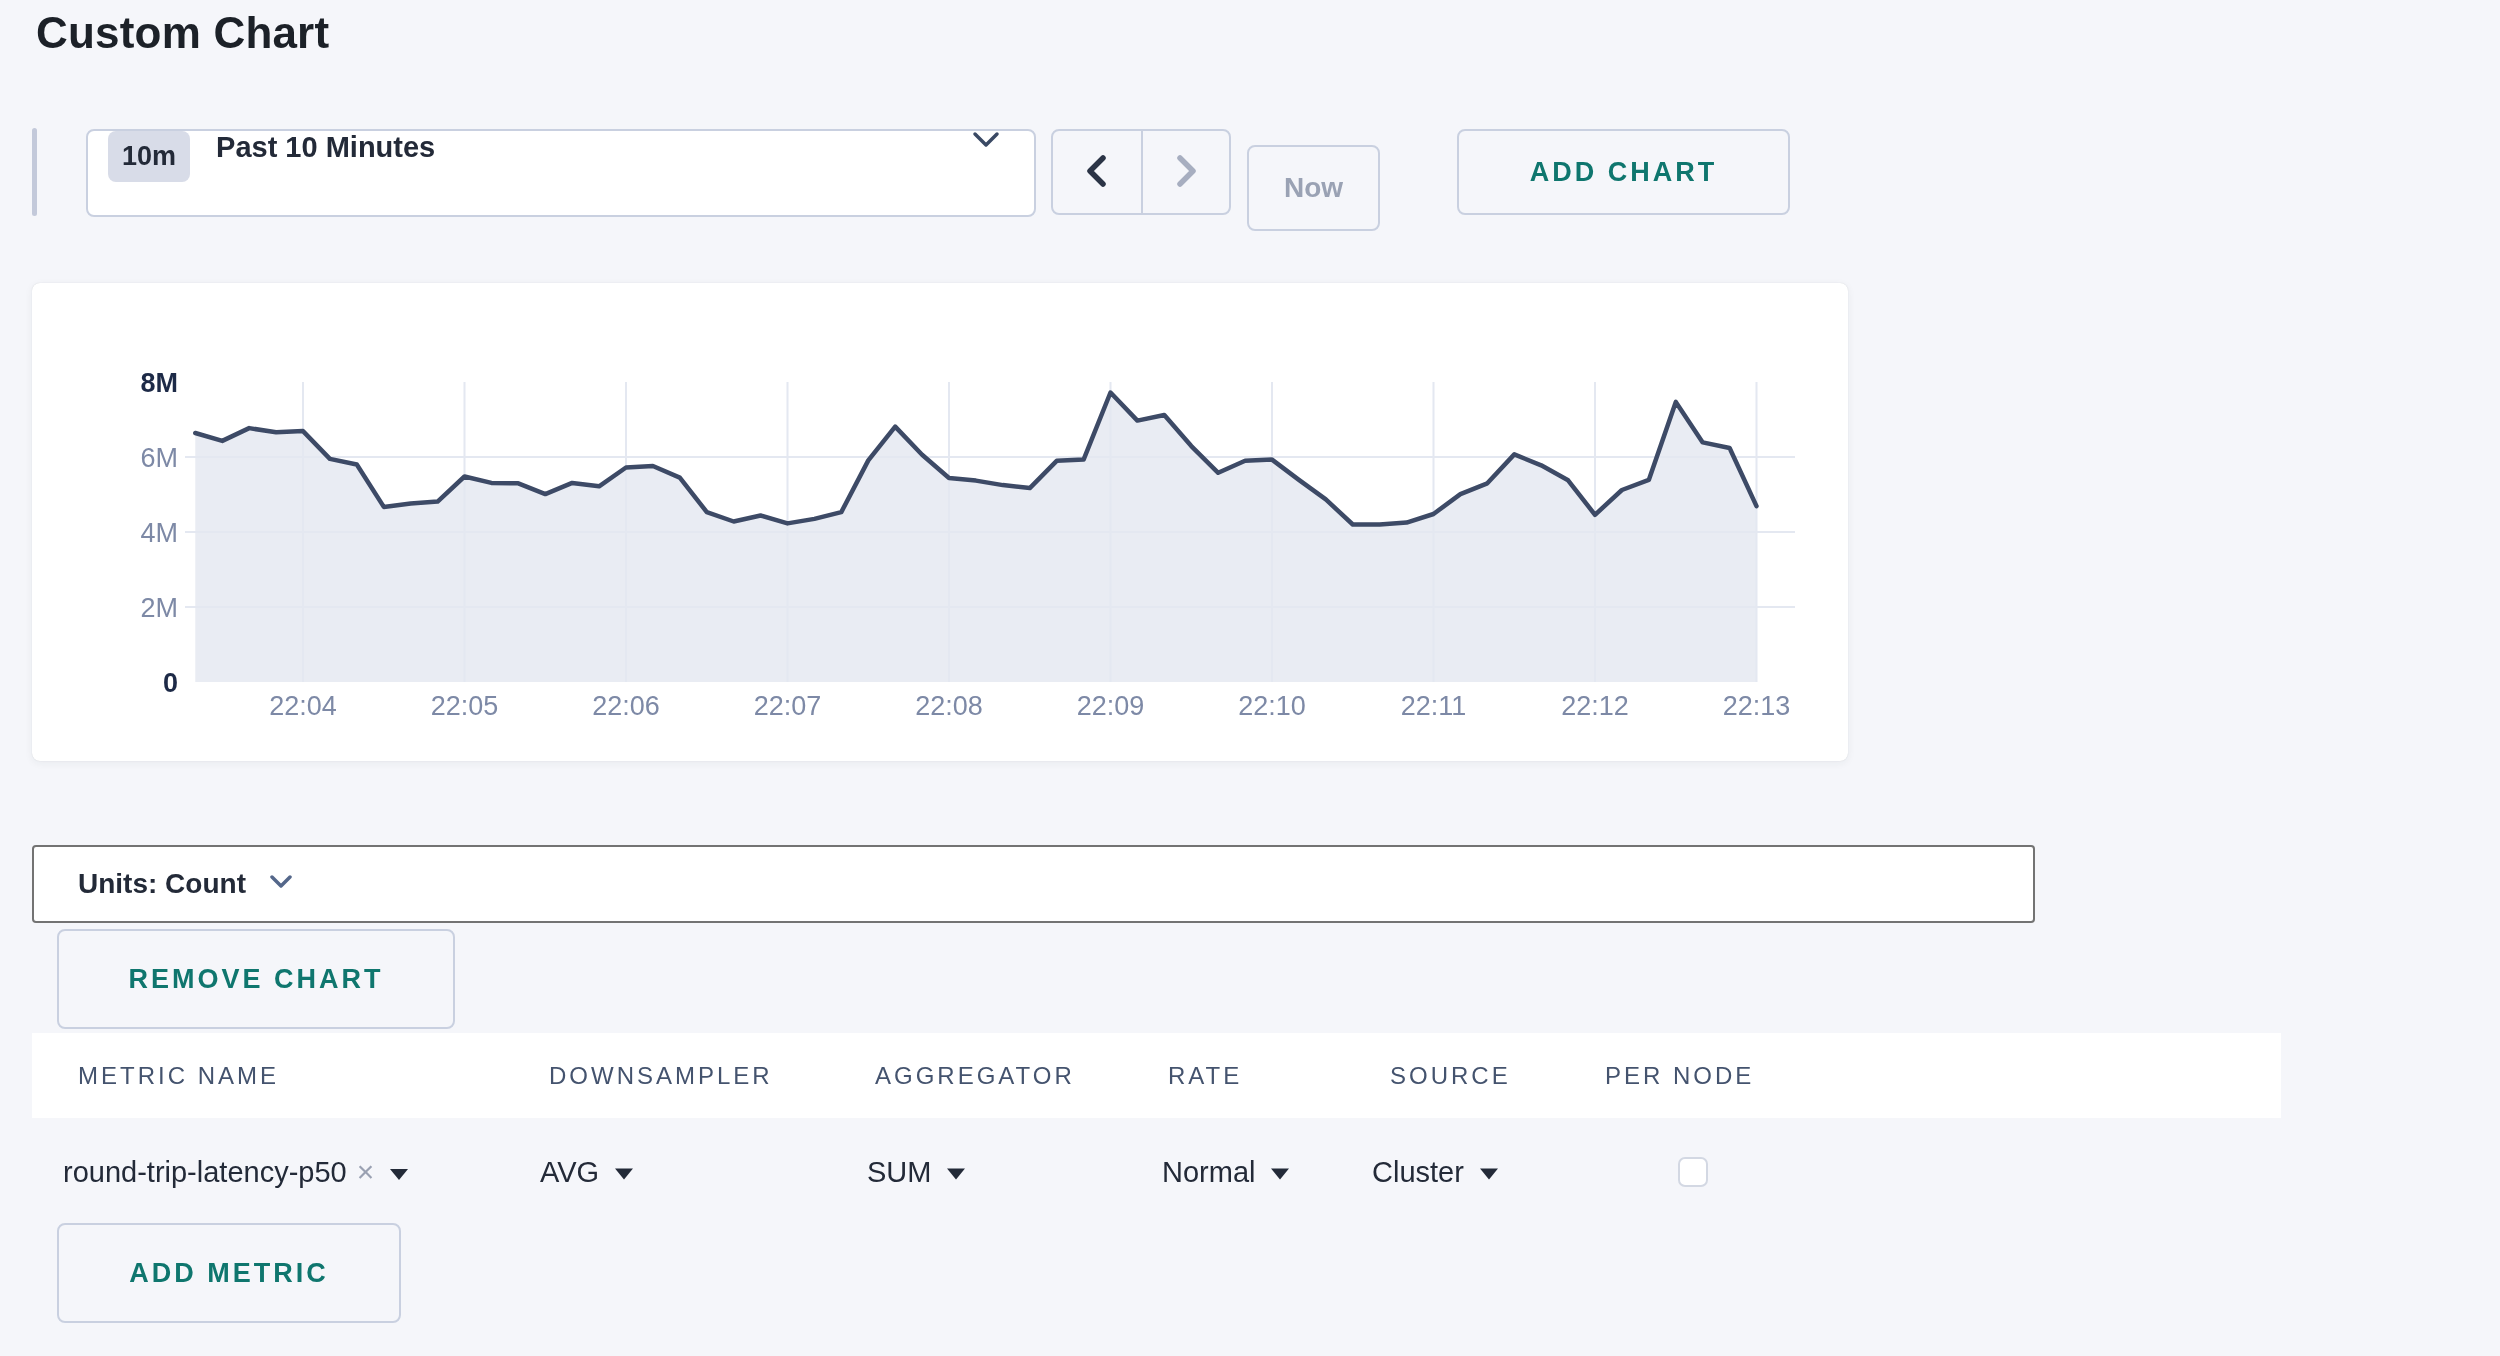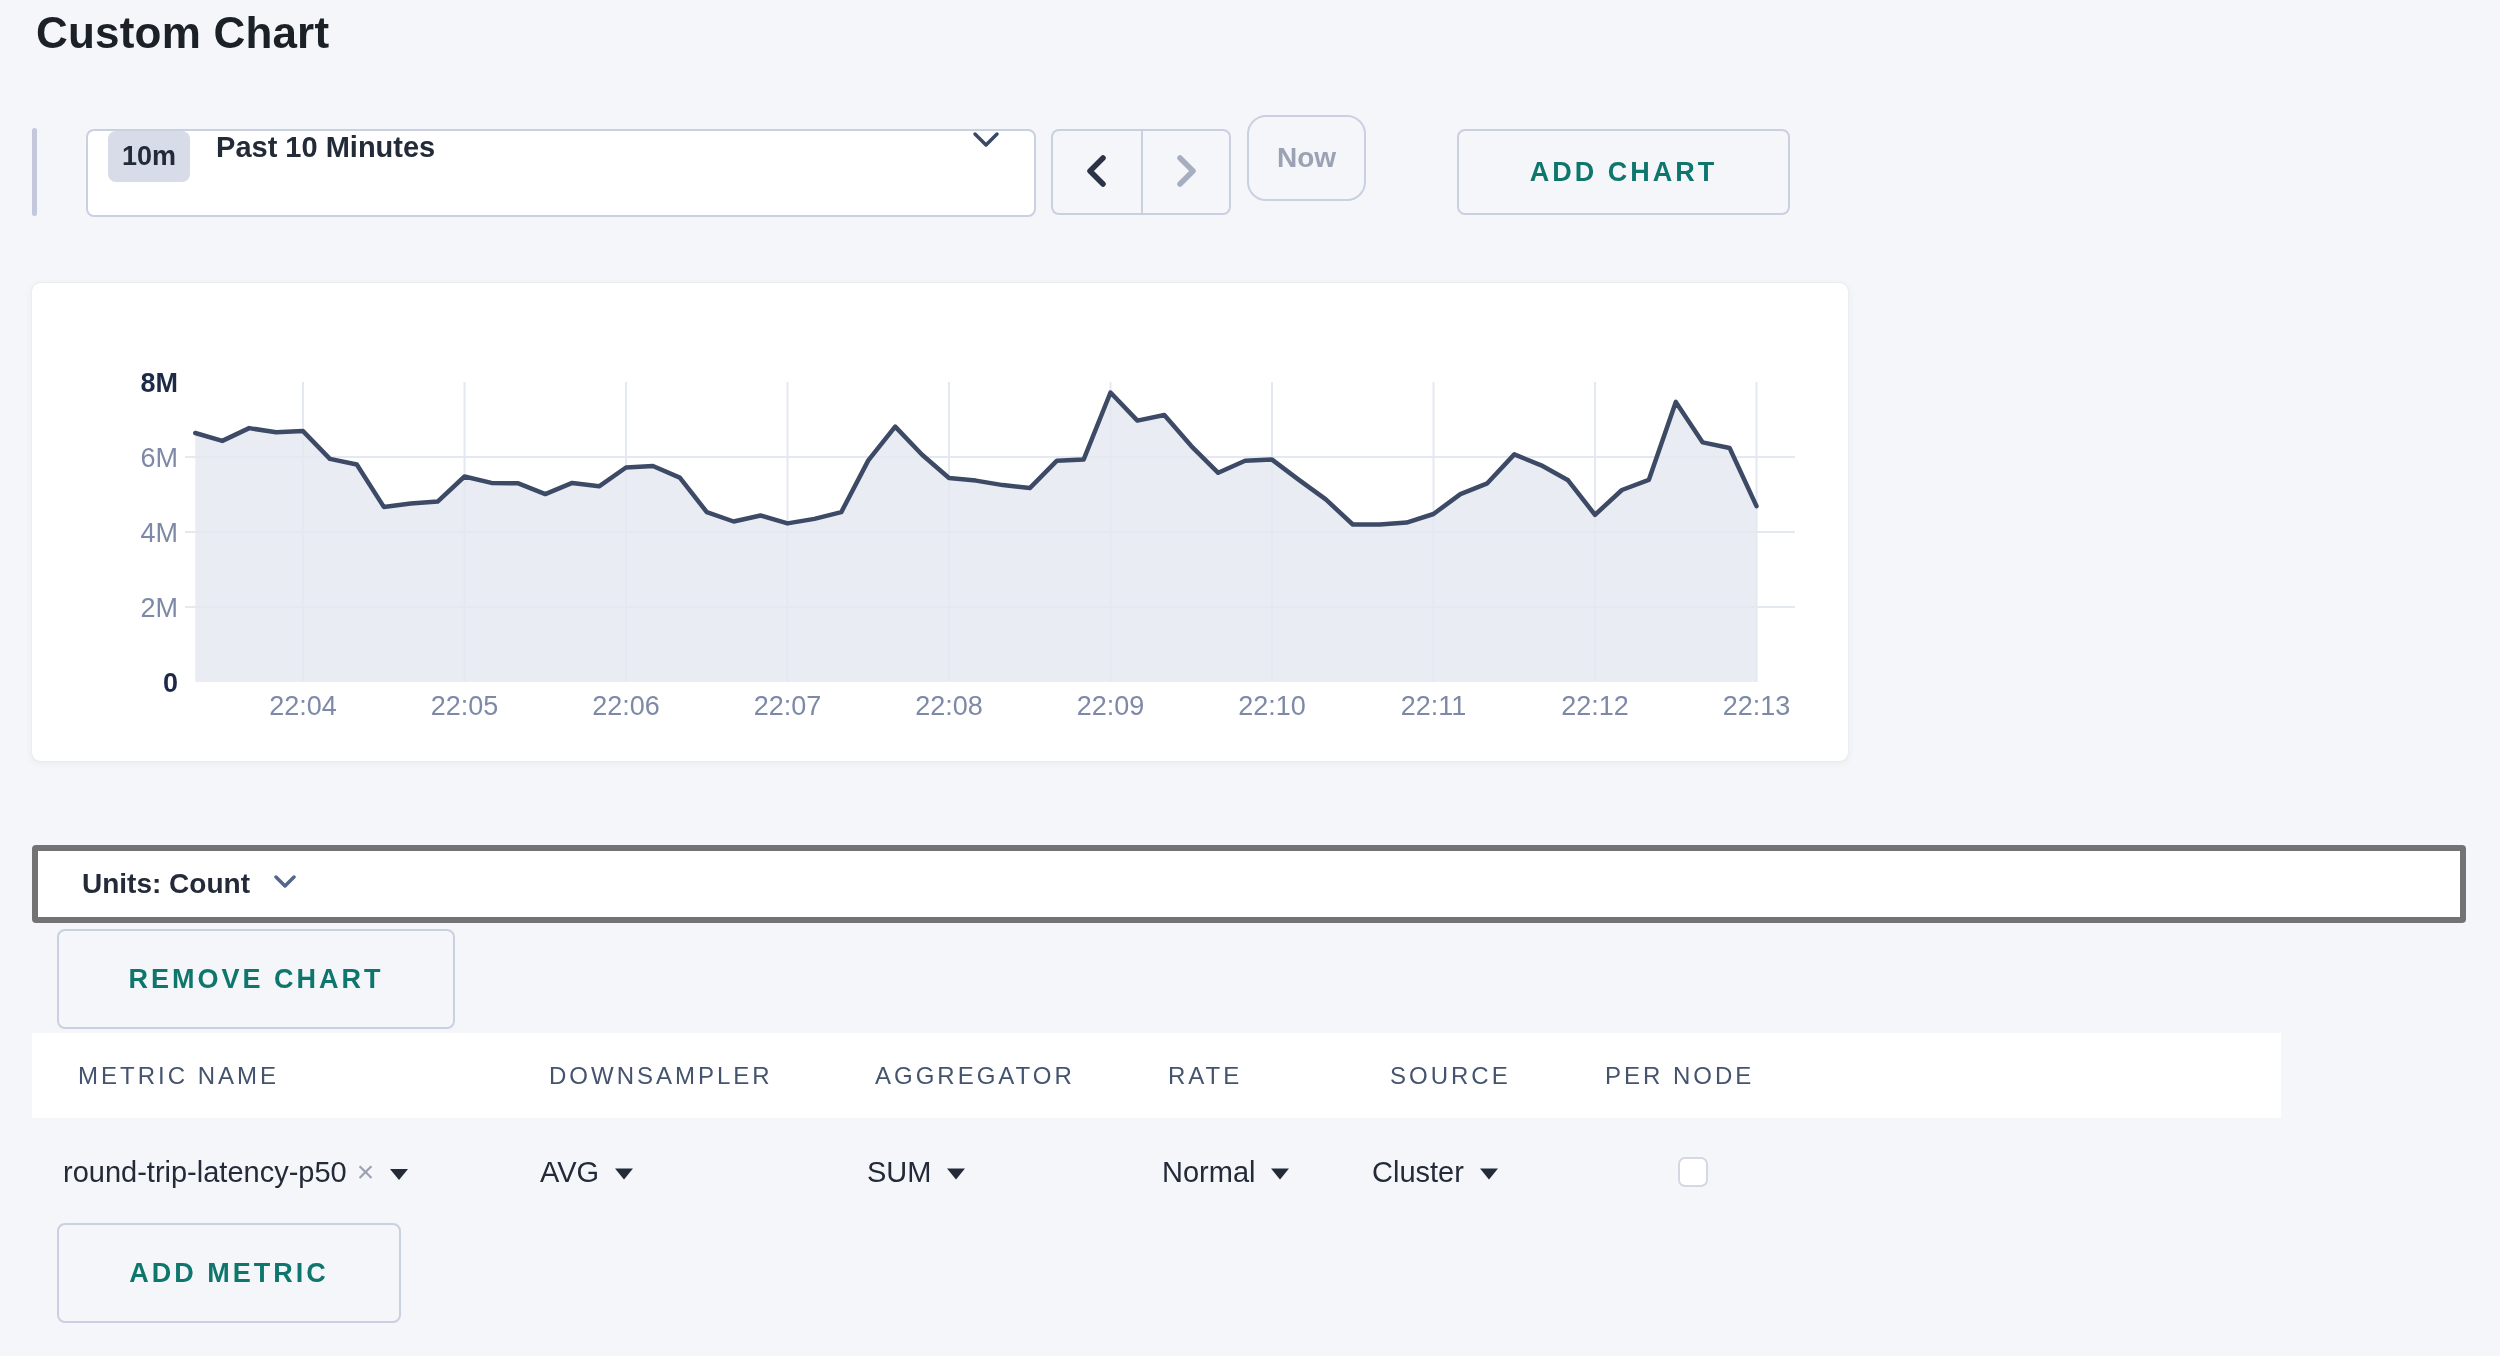--- a/index.html
+++ b/index.html
@@ -13,33 +13,33 @@
     border-radius:8px;box-sizing:border-box;display:flex;align-items:flex-start;cursor:pointer;}
   .tw-badge{margin-left:20px;background:#d8dce8;border-radius:8px;padding:10px 14px;font-size:27px;font-weight:700;color:#232a38;}
   .tw-label{margin-left:26px;font-size:29px;font-weight:700;color:#232a38;}
   .time-select .chev{margin-left:auto;margin-right:34px;}
 
   .nav-group{position:absolute;left:1051px;top:129px;height:86px;display:flex;border:2px solid #c9d0e0;border-radius:8px;
     box-sizing:border-box;background:transparent;}
   .nav-btn{width:88px;display:flex;align-items:center;justify-content:center;background:transparent;border:none;cursor:pointer;padding:0;}
   .nav-btn + .nav-btn{border-left:2px solid #c9d0e0;}
 
-  .now-btn{position:absolute;left:1247px;top:115px;width:119px;height:86px;border:2px solid #c9d0e0;border-radius:19px;
+  .now-btn{position:absolute;left:1247px;top:145px;width:133px;height:86px;border:2px solid #c9d0e0;border-radius:8px;
     box-sizing:border-box;background:transparent;font-family:inherit;font-size:28px;font-weight:700;color:#9aa2b4;cursor:pointer;}
   .blue-btn{border:2px solid #c9d0e0;border-radius:8px;box-sizing:border-box;background:transparent;font-family:inherit;
     font-size:27px;font-weight:600;letter-spacing:3px;color:#0f766e;cursor:pointer;}
   .add-chart-btn{position:absolute;left:1457px;top:129px;width:333px;height:86px;}
 
   
   .chart-card{position:absolute;left:32px;top:283px;width:1816px;height:478px;background:#fff;border-radius:8px;
     box-shadow:0 0 1px rgba(33,43,54,.18),0 2px 8px rgba(33,43,54,.06);}
   .chart-card svg{display:block;}
 
   
-  .units-bar{position:absolute;left:32px;top:845px;width:2434px;height:78px;background:#fff;border:6px solid #737373;
+  .units-bar{position:absolute;left:32px;top:845px;width:2003px;height:78px;background:#fff;border:2px solid #737373;
     border-radius:4px;box-sizing:border-box;display:flex;align-items:center;cursor:pointer;}
   .units-label{margin-left:44px;font-size:28px;font-weight:700;color:#232a38;}
   .units-bar .chev{margin-left:24px;}
 
   .remove-chart-btn{position:absolute;left:57px;top:929px;width:398px;height:100px;}
 
   
   .table-header{position:absolute;left:32px;top:1033px;width:2249px;height:85px;background:#fff;}
   .th{position:absolute;top:50%;transform:translateY(-50%);font-size:24px;font-weight:400;letter-spacing:3px;color:#44536e;white-space:nowrap;}
   .metric-row{position:absolute;left:0;top:1118px;width:2500px;height:108px;}

